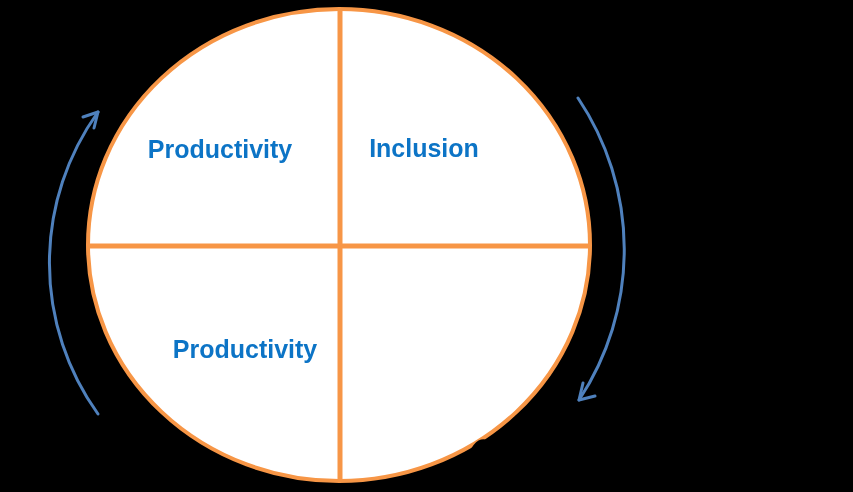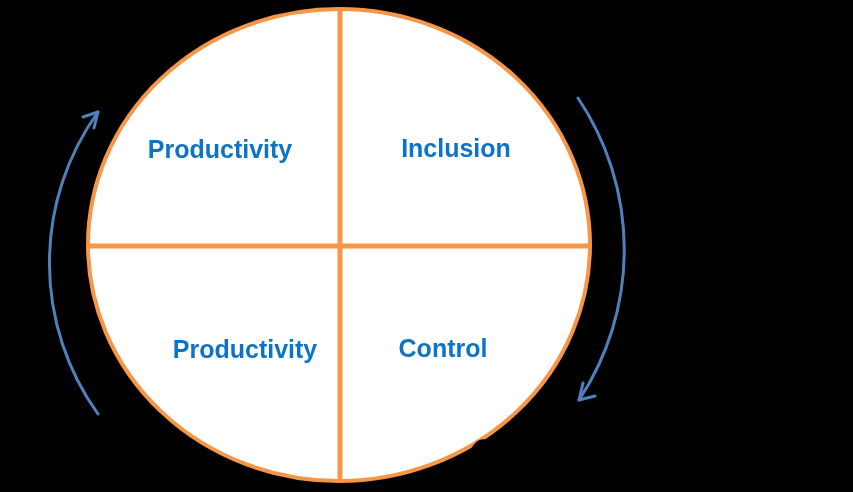--- a/index.html
+++ b/index.html
@@ -75,19 +75,18 @@
     <g>
       <path class="cycle-arrow" d="M 578 98 A 272 272 0 0 1 579 400"></path>
       <path class="cycle-arrow" d="M 583 383 L 579 400 L 595 396"></path>
     </g>
 
     <path class="artifact" d="M 473 449 Q 481 436 491 444 L 493 447"></path>
   </svg>
 
   <div class="quad-label" style="left:220px; top:149px;">Productivity</div>
 
-  <div class="quad-label" style="left:456px; top:148px;">Inclusion</div>
+  <div class="quad-label" style="left:424px; top:148px;">Inclusion</div>
 
   <div class="quad-label" style="left:245px; top:349px;">Productivity</div>
 
-  <div class="quad-label" style="left:443px; top:348px;">Control</div>
 
 </div>
 
 </body></html>

